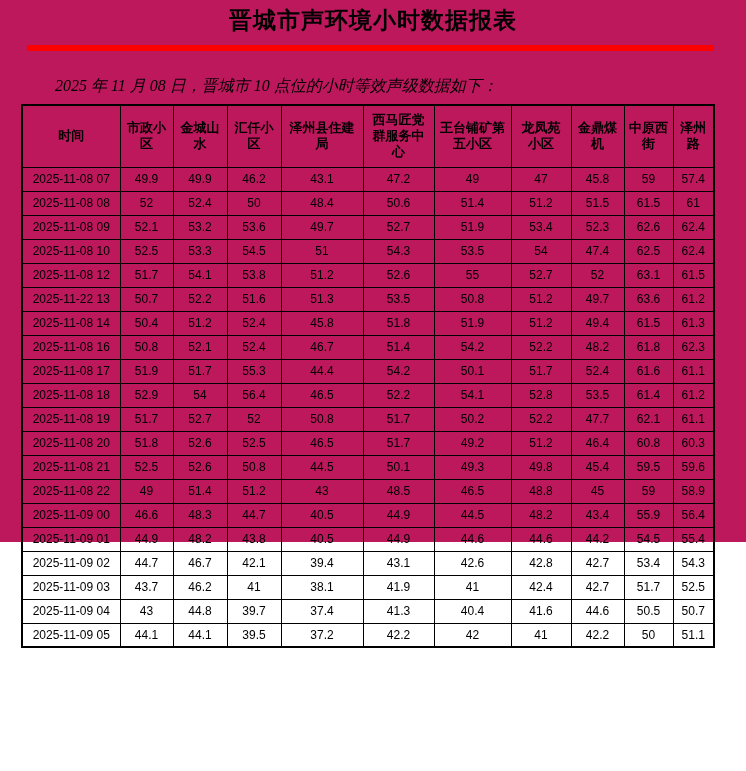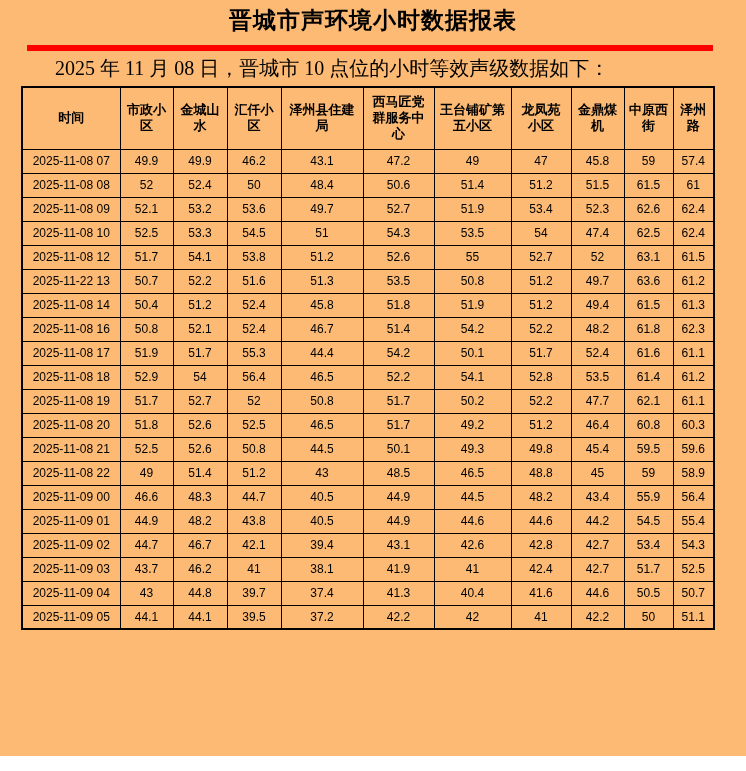--- a/index.html
+++ b/index.html
@@ -8,44 +8,45 @@
     padding: 0;
     background: #ffffff;
     width: 746px;
     height: 771px;
     font-family: "Liberation Sans", sans-serif;
     color: #000;
     overflow: hidden;
   }
   .page {
     width: 746px;
-    height: 756px;
-    background: #fdba74;
+    height: 542px;
+    background: #be185d;
   }
   .title {
     font-family: "Liberation Serif", serif;
     font-size: 23px;
     font-weight: bold;
     text-align: center;
     margin: 0;
     padding-top: 5px;
     line-height: 32px;
     letter-spacing: 1px;
   }
   .red-rule {
     height: 6px;
     background: #fe0000;
     margin: 8px 33px 0 27px;
   }
   .subtitle {
     font-family: "Liberation Serif", serif;
-    font-size: 20px;
+    font-size: 16px;
     line-height: 22px;
-    margin: 6px 0 7px 21px;
+    margin: 24px 0 7px 21px;
     text-indent: 34px;
+    font-style: italic;
   }
   table.data-table {
     border-collapse: collapse;
     table-layout: fixed;
     width: 692px;
     margin-left: 21px;
     border: 2px solid #000;
   }
   .data-table th, .data-table td {
     border: 1px solid #000;

